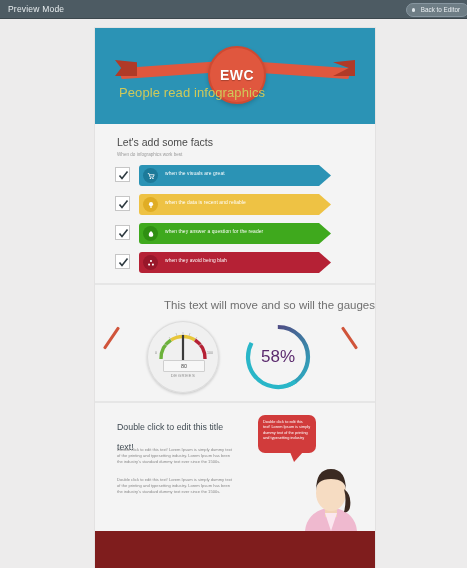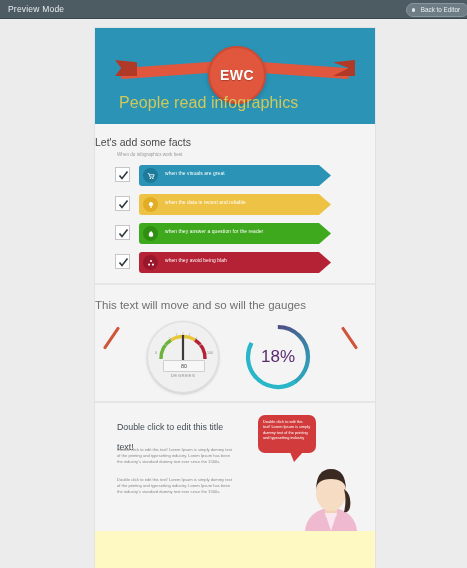--- a/index.html
+++ b/index.html
@@ -32,21 +32,21 @@
   .back-btn .dot{
     position:absolute;left:5px;top:4.3px;
     width:3.4px;height:3.4px;border-radius:50%;
     background:#dfe6ea;
   }
 
   
   .page{
     position:absolute;left:95px;top:28px;
     width:280px;height:540px;
-    background:#fef9c3;
+    background:#7f1d1d;
     box-shadow:0 0 0 1px rgba(0,0,0,.04);
   }
 
   
   .hero{
     position:relative;width:280px;height:96px;
     background:#2b93b5;overflow:hidden;
   }
   .ribbon-left,.ribbon-right{
     position:absolute;top:36px;height:11px;background:#e0573e;
@@ -66,27 +66,27 @@
     width:54px;height:54px;border-radius:50%;
     background:#e0573e;border:2px solid #cf4a32;
     box-shadow:0 2px 4px rgba(0,0,0,.18);
     display:flex;align-items:center;justify-content:center;
   }
   .badge span{
     color:#fff;font-size:14px;font-weight:bold;letter-spacing:.4px;
     text-shadow:0 1px 1px rgba(0,0,0,.25);
   }
   .hero-title{
-    position:absolute;left:24px;bottom:12px;
-    font-size:16px;color:#cfc95a;letter-spacing:.1px;
+    position:absolute;left:24px;bottom:24px;
+    font-size:13px;color:#cfc95a;letter-spacing:.1px;
   }
 
   
   .facts{position:relative;padding:12px 0 10px 0;background:#f4f4f4;}
-  .facts-title{font-size:10.5px;color:#4a4a4a;}
+  .facts-title{margin-left:22px;font-size:10.5px;color:#4a4a4a;}
   .facts-sub{margin-left:22px;margin-top:4px;font-size:4.6px;color:#9a9a9a;}
 
   .bar-row{position:relative;height:21px;margin:8px 0 0 0;}
   .chk{
     position:absolute;left:20px;top:2px;width:15px;height:15px;
     background:#fff;border:1px solid #c6c6c6;box-sizing:border-box;
   }
   .chk svg{position:absolute;left:2px;top:2px;}
   .arrow{
     position:absolute;left:44px;top:0;height:21px;width:192px;
@@ -101,21 +101,21 @@
     position:absolute;left:26px;top:6px;
     font-size:4.9px;color:#ffffff;letter-spacing:.1px;
   }
   .b1{background:#2b93b5;} .b1 .circle{background:#1d7a99;}
   .b2{background:#eec244;} .b2 .circle{background:#e0ad25;}
   .b3{background:#3fa91d;} .b3 .circle{background:#2f8f12;}
   .b4{background:#b52135;} .b4 .circle{background:#98172a;}
 
   
   .gsec{position:relative;background:#f4f4f4;border-top:1px solid #e6e6e6;padding-top:14px;}
-  .gsec-title{text-align:left;font-size:11.5px;color:#707070;}
+  .gsec-title{text-align:right;font-size:11.5px;color:#707070;}
   .gwrap{position:relative;height:90px;}
 
   .slash{position:absolute;width:3px;height:26px;background:#d0543a;border-radius:1px;}
   .slash-l{left:15px;top:14px;transform:rotate(34deg);}
   .slash-r{right:24px;top:14px;transform:rotate(-34deg);}
 
   .gauge{
     position:absolute;left:52px;top:10px;width:72px;height:72px;
     border-radius:50%;background:#f0f0f0;
     box-shadow:0 1px 3px rgba(0,0,0,.2),inset 0 0 0 1px #dcdcdc;
@@ -303,21 +303,21 @@
           <svg width="76" height="76" viewBox="0 0 76 76" style="position:absolute;left:0;top:0;">
             <defs>
               <linearGradient id="dg" x1="1" y1="0" x2="0" y2="1">
                 <stop offset="0%" stop-color="#5b2a6e"></stop>
                 <stop offset="100%" stop-color="#29b6c8"></stop>
               </linearGradient>
             </defs>
             <circle cx="38" cy="38" r="30" stroke="url(#dg)" stroke-width="4.2" fill="none" stroke-dasharray="84 104" transform="rotate(-90 38 38)"></circle>
             <circle cx="38" cy="38" r="30" stroke="#29b6c8" stroke-width="4.2" fill="none" stroke-dasharray="80 108" transform="rotate(55 38 38)"></circle>
           </svg>
-          <div class="pct">18%</div>
+          <div class="pct">58%</div>
         </div>
 
       </div>
     </div>
 
     <div class="sec-div"></div>
 
     <div class="bsec">
       <div class="btitle">Double click to edit this title text!</div>
       <div class="bbody p1">Double click to edit this text! Lorem Ipsum is simply dummy text of the printing and typesetting industry. Lorem Ipsum has been the industry's standard dummy text ever since the 1500s.</div>

